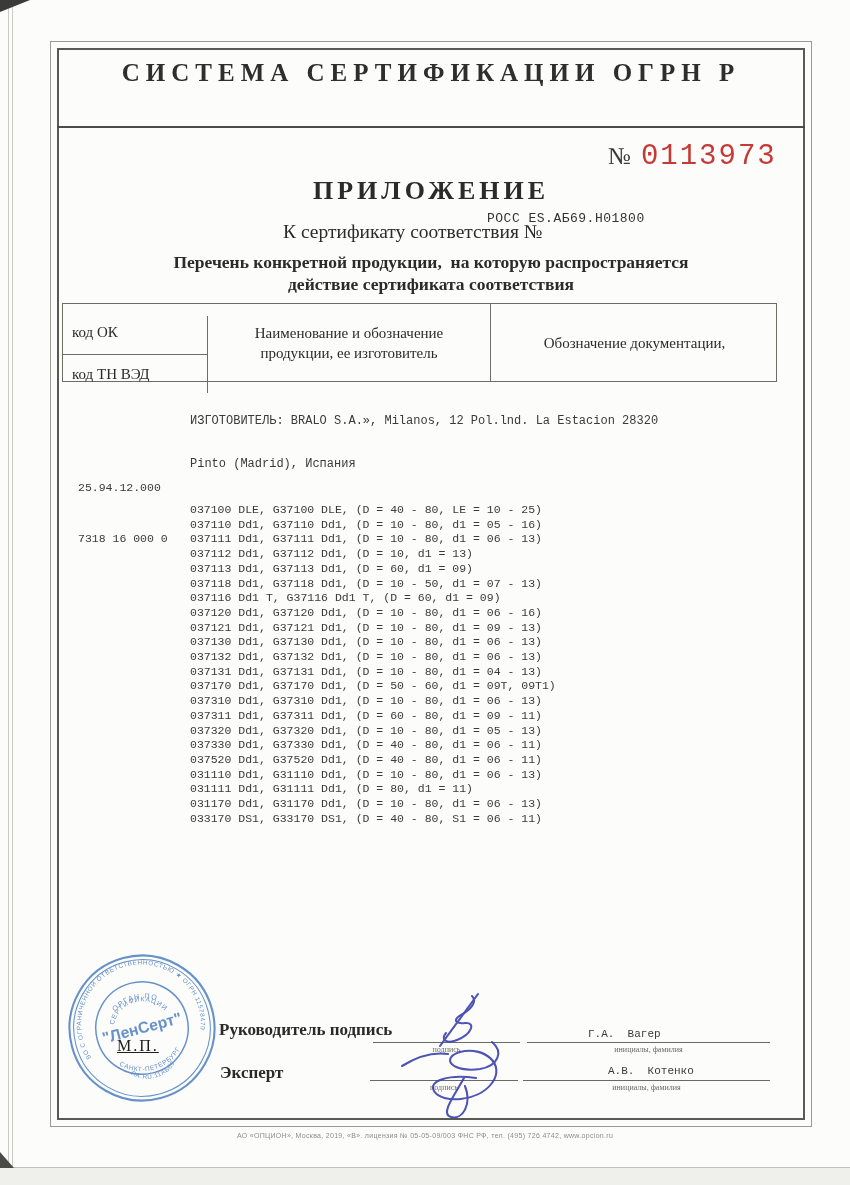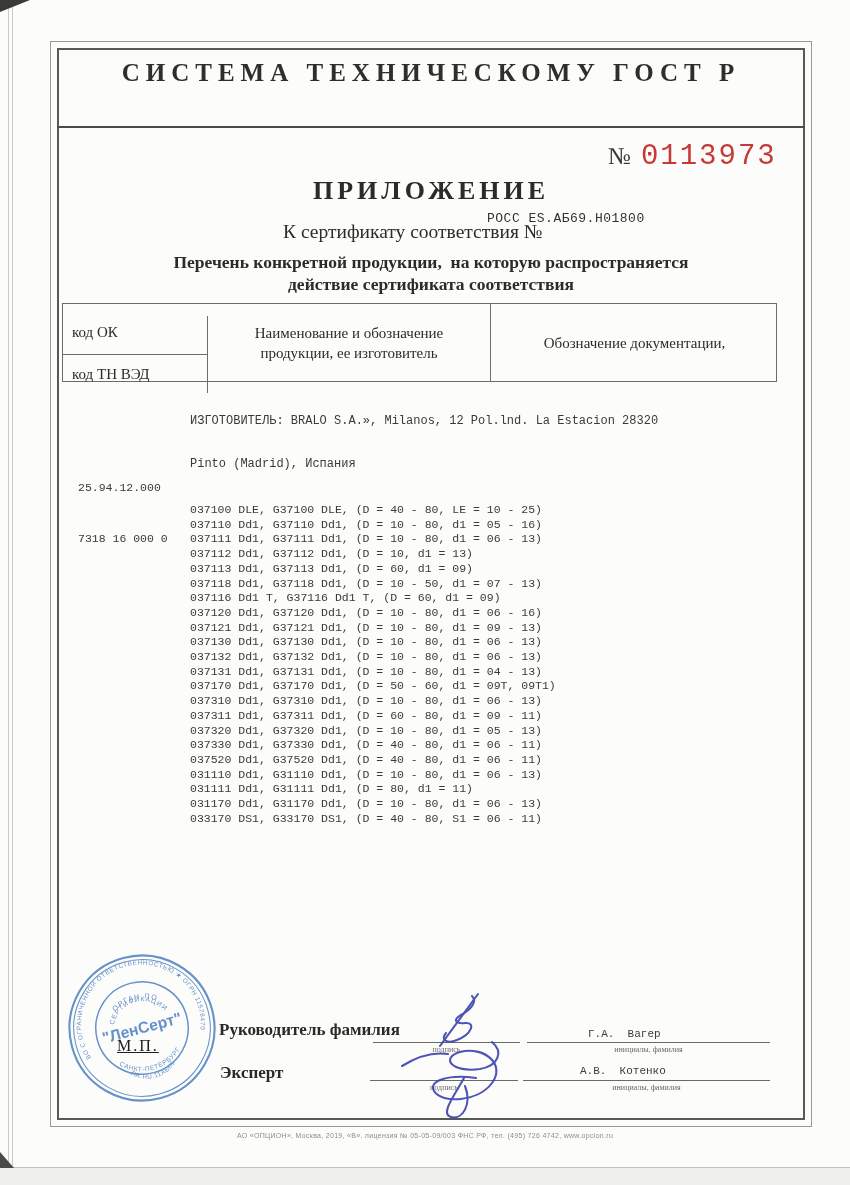--- a/index.html
+++ b/index.html
@@ -68,21 +68,21 @@
 <div class="sheet"></div>
 <div class="scan-left"></div>
 <div class="scan-bottom"></div>
 <div class="corner-tl"></div>
 <div class="corner-bl"></div>
 
 <div class="frame-outer"></div>
 <div class="frame-inner"></div>
 
 <div class="header-box">
-  <div class="h-main">СИСТЕМА ТЕХНИЧЕСКОМУ ГОСТ Р</div>
+  <div class="h-main">СИСТЕМА СЕРТИФИКАЦИИ ОГРН Р</div>
 </div>
 
 <div class="num-row">
   <span class="num-sign">№</span>
   <span class="num-val mono">0113973</span>
 </div>
 
 <div class="title">ПРИЛОЖЕНИЕ</div>
 
 <div class="cert-label">К сертификату соответствия №</div>
@@ -128,31 +128,31 @@
 037310 Dd1, G37310 Dd1, (D = 10 - 80, d1 = 06 - 13)
 037311 Dd1, G37311 Dd1, (D = 60 - 80, d1 = 09 - 11)
 037320 Dd1, G37320 Dd1, (D = 10 - 80, d1 = 05 - 13)
 037330 Dd1, G37330 Dd1, (D = 40 - 80, d1 = 06 - 11)
 037520 Dd1, G37520 Dd1, (D = 40 - 80, d1 = 06 - 11)
 031110 Dd1, G31110 Dd1, (D = 10 - 80, d1 = 06 - 13)
 031111 Dd1, G31111 Dd1, (D = 80, d1 = 11)
 031170 Dd1, G31170 Dd1, (D = 10 - 80, d1 = 06 - 13)
 033170 DS1, G33170 DS1, (D = 40 - 80, S1 = 06 - 11)</div>
 
-<div class="sig-label" style="left:219px;top:1020px;">Руководитель фамилия</div>
+<div class="sig-label" style="left:219px;top:1020px;">Руководитель подпись</div>
 <div class="sig-line" style="left:373px;top:1042px;width:147px;"></div>
 <div class="sig-caption" style="left:373px;top:1045px;width:147px;">подпись</div>
 <div class="sig-name mono" style="left:556px;top:1028px;">Г.А.  Вагер</div>
 <div class="sig-line" style="left:527px;top:1042px;width:243px;"></div>
 <div class="sig-caption" style="left:527px;top:1045px;width:243px;">инициалы, фамилия</div>
 
 <div class="sig-label" style="left:220px;top:1063px;">Эксперт</div>
 <div class="sig-line" style="left:370px;top:1080px;width:148px;"></div>
 <div class="sig-caption" style="left:370px;top:1083px;width:148px;">подпись</div>
-<div class="sig-name mono" style="left:548px;top:1065px;">А.В.  Котенко</div>
+<div class="sig-name mono" style="left:576px;top:1065px;">А.В.  Котенко</div>
 <div class="sig-line" style="left:523px;top:1080px;width:247px;"></div>
 <div class="sig-caption" style="left:523px;top:1083px;width:247px;">инициалы, фамилия</div>
 
 <svg class="stamp" viewBox="0 0 160 160">
   <g fill="none" stroke="#4c7fc2">
     <circle cx="80" cy="80" r="69" stroke-width="2"></circle>
     <circle cx="80" cy="80" r="65" stroke-width="1"></circle>
     <circle cx="80" cy="80" r="44" stroke-width="1.4"></circle>
   </g>
   <defs>

